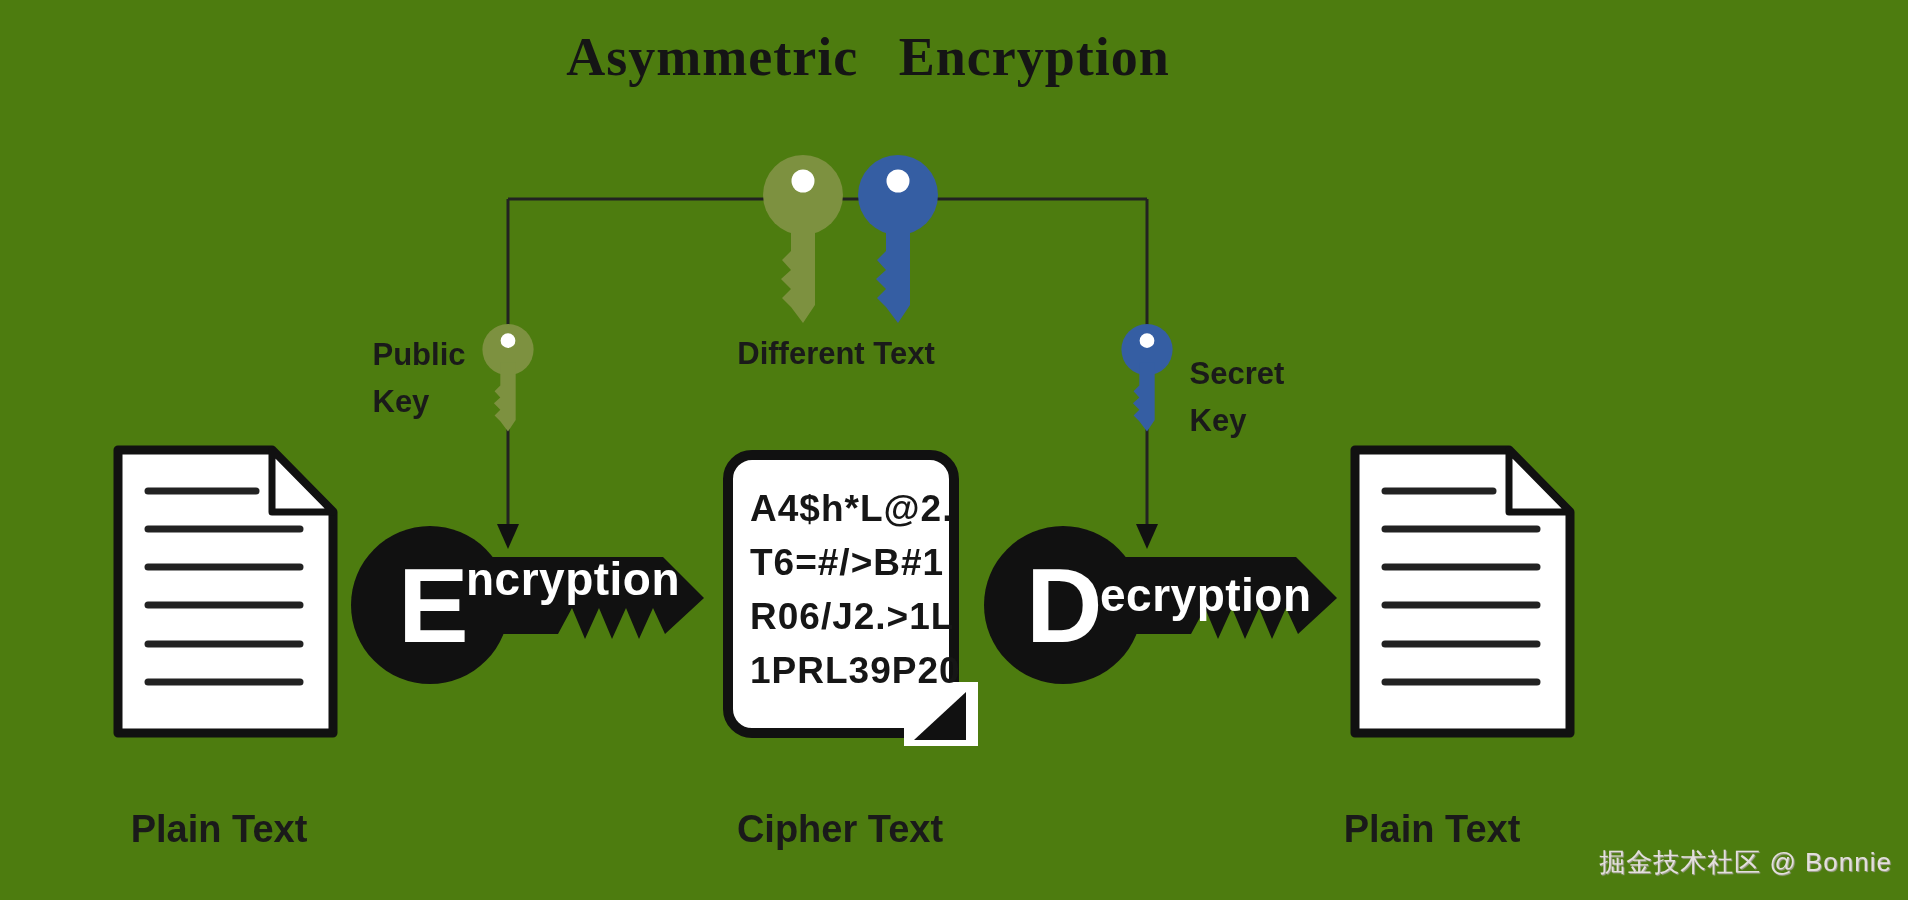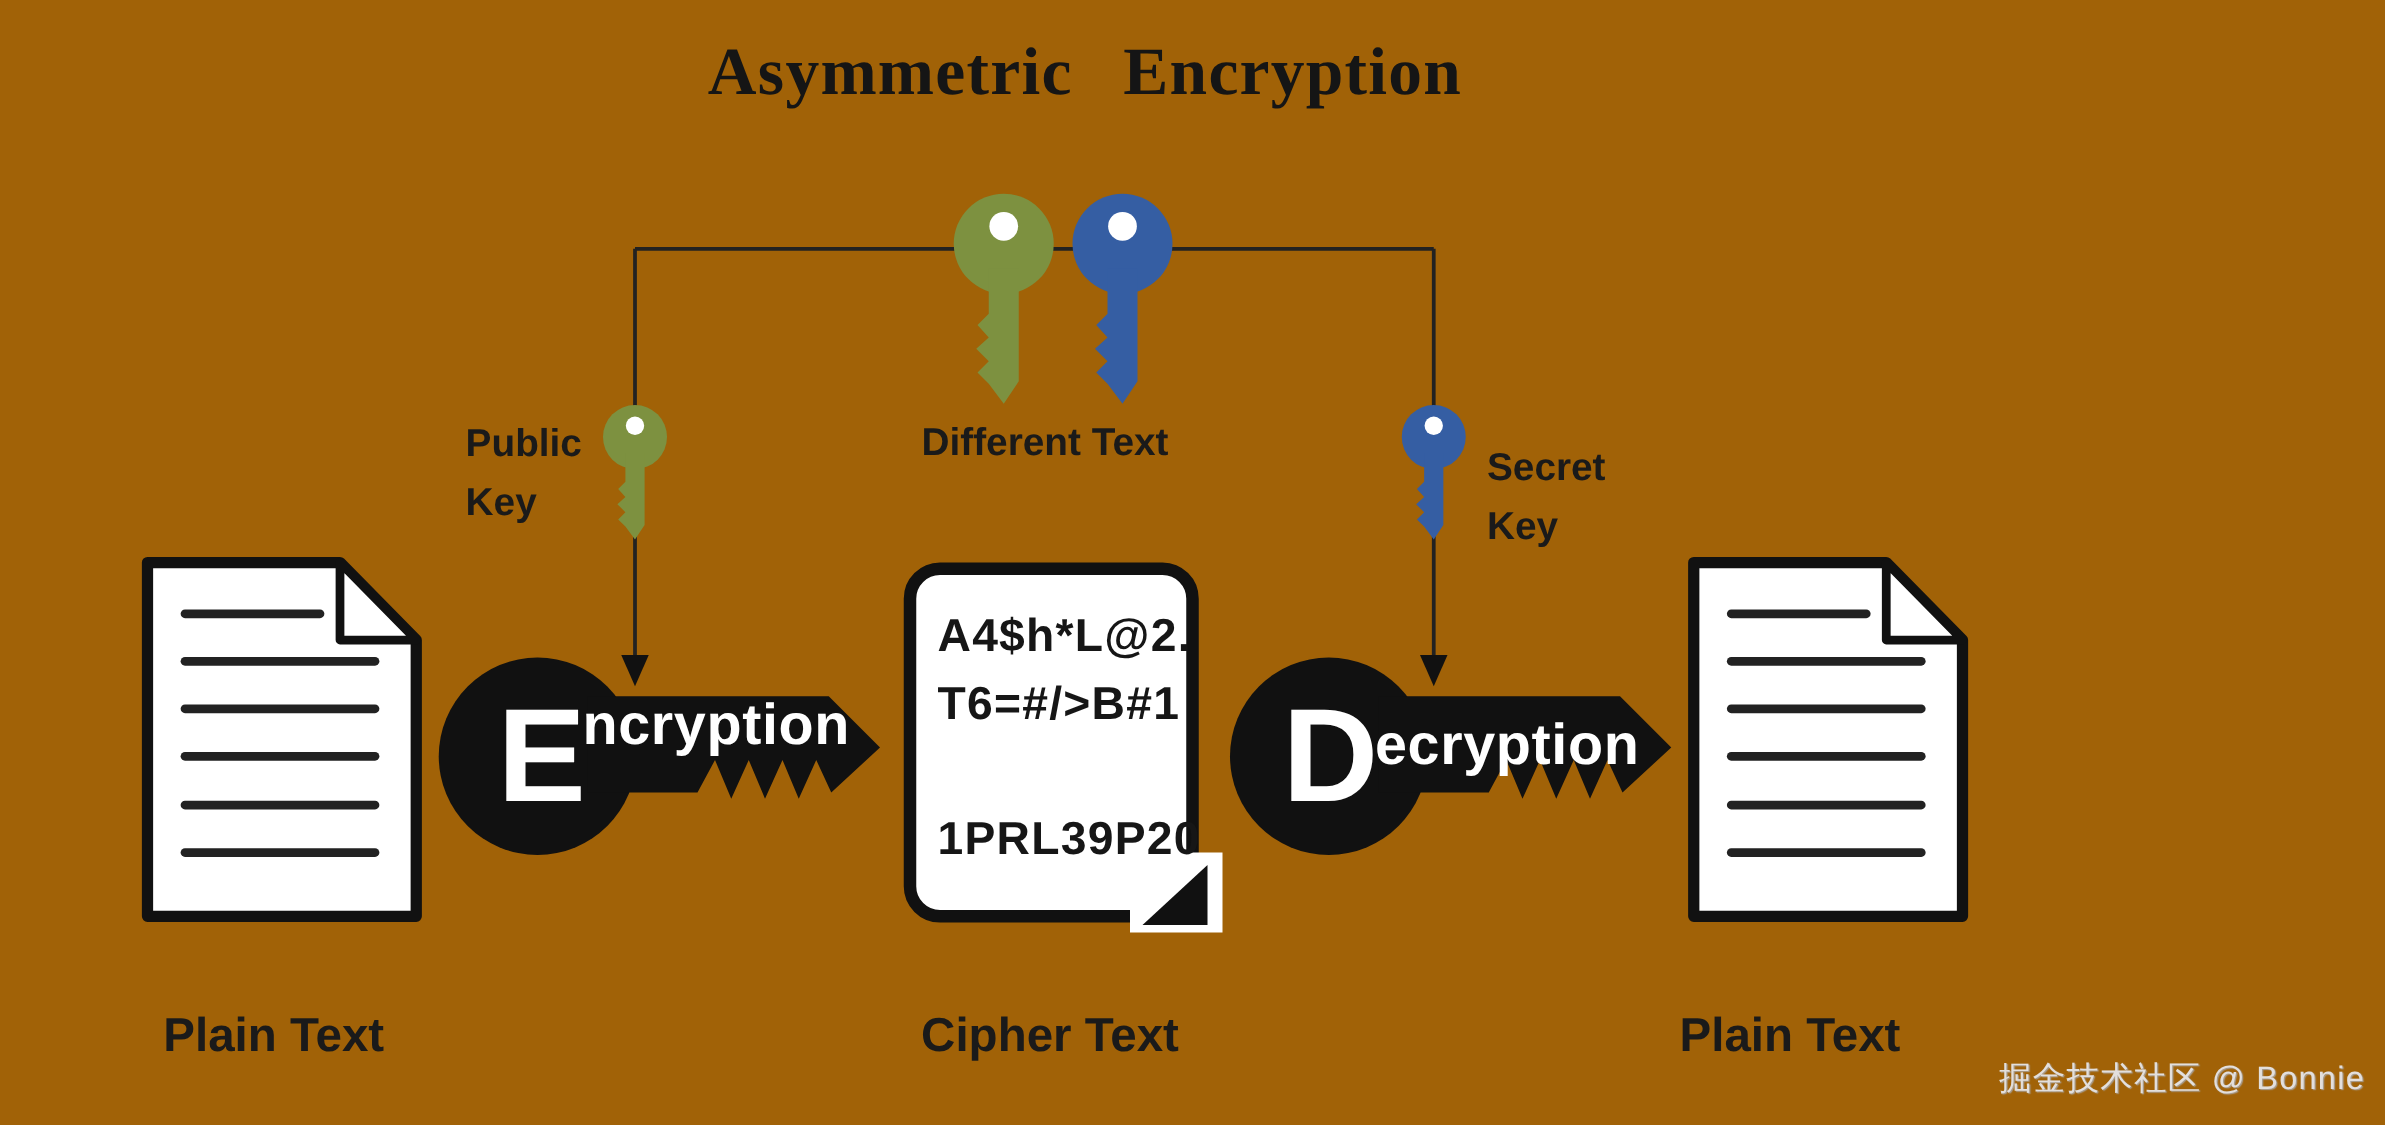--- a/index.html
+++ b/index.html
@@ -1,17 +1,17 @@
 <!DOCTYPE html>
 <html><head>
 <meta charset="utf-8">
 <style>
   html,body{margin:0;padding:0;background:#fff;}
   .canvas{
-    position:relative;width:1908px;height:900px;background:#a16207;overflow:hidden;
+    position:relative;width:1908px;height:900px;background:#4d7c0f;overflow:hidden;
     font-family:"Liberation Sans",sans-serif;
   }
   svg.layer{position:absolute;left:0;top:0;}
   .abs{position:absolute;}
   .title{
     font-family:"Liberation Serif",serif;font-weight:bold;font-size:54px;color:#151515;
     word-spacing:26px;letter-spacing:1px;transform:translateX(-50%);white-space:nowrap;
   }
   .lbl{
     font-weight:bold;color:#1a1a1a;white-space:nowrap;
@@ -111,20 +111,21 @@
   </div>
 
   <div class="abs keycap" style="left:398px;top:560px;">E</div>
   <div class="abs keyword" style="left:466px;top:556px;">ncryption</div>
 
   <div class="abs keycap" style="left:1026px;top:560px;">D</div>
   <div class="abs keyword" style="left:1100px;top:572px;">ecryption</div>
 
   <div class="abs cipher-line" style="left:750px;top:490px;">A4$h*L@2.</div>
   <div class="abs cipher-line" style="left:750px;top:544px;">T6=#/&gt;B#1</div>
+  <div class="abs cipher-line" style="left:750px;top:598px;">R06/J2.&gt;1L</div>
   <div class="abs cipher-line" style="left:750px;top:652px;">1PRL39P20</div>
 
   <div class="abs lbl lbl-big" style="left:219px;top:808px;">Plain Text</div>
   <div class="abs lbl lbl-big" style="left:840px;top:808px;">Cipher Text</div>
   <div class="abs lbl lbl-big" style="left:1432px;top:808px;">Plain Text</div>
 
   <div class="abs watermark">掘金技术社区 @ Bonnie</div>
 </div>
 
 </body></html>

